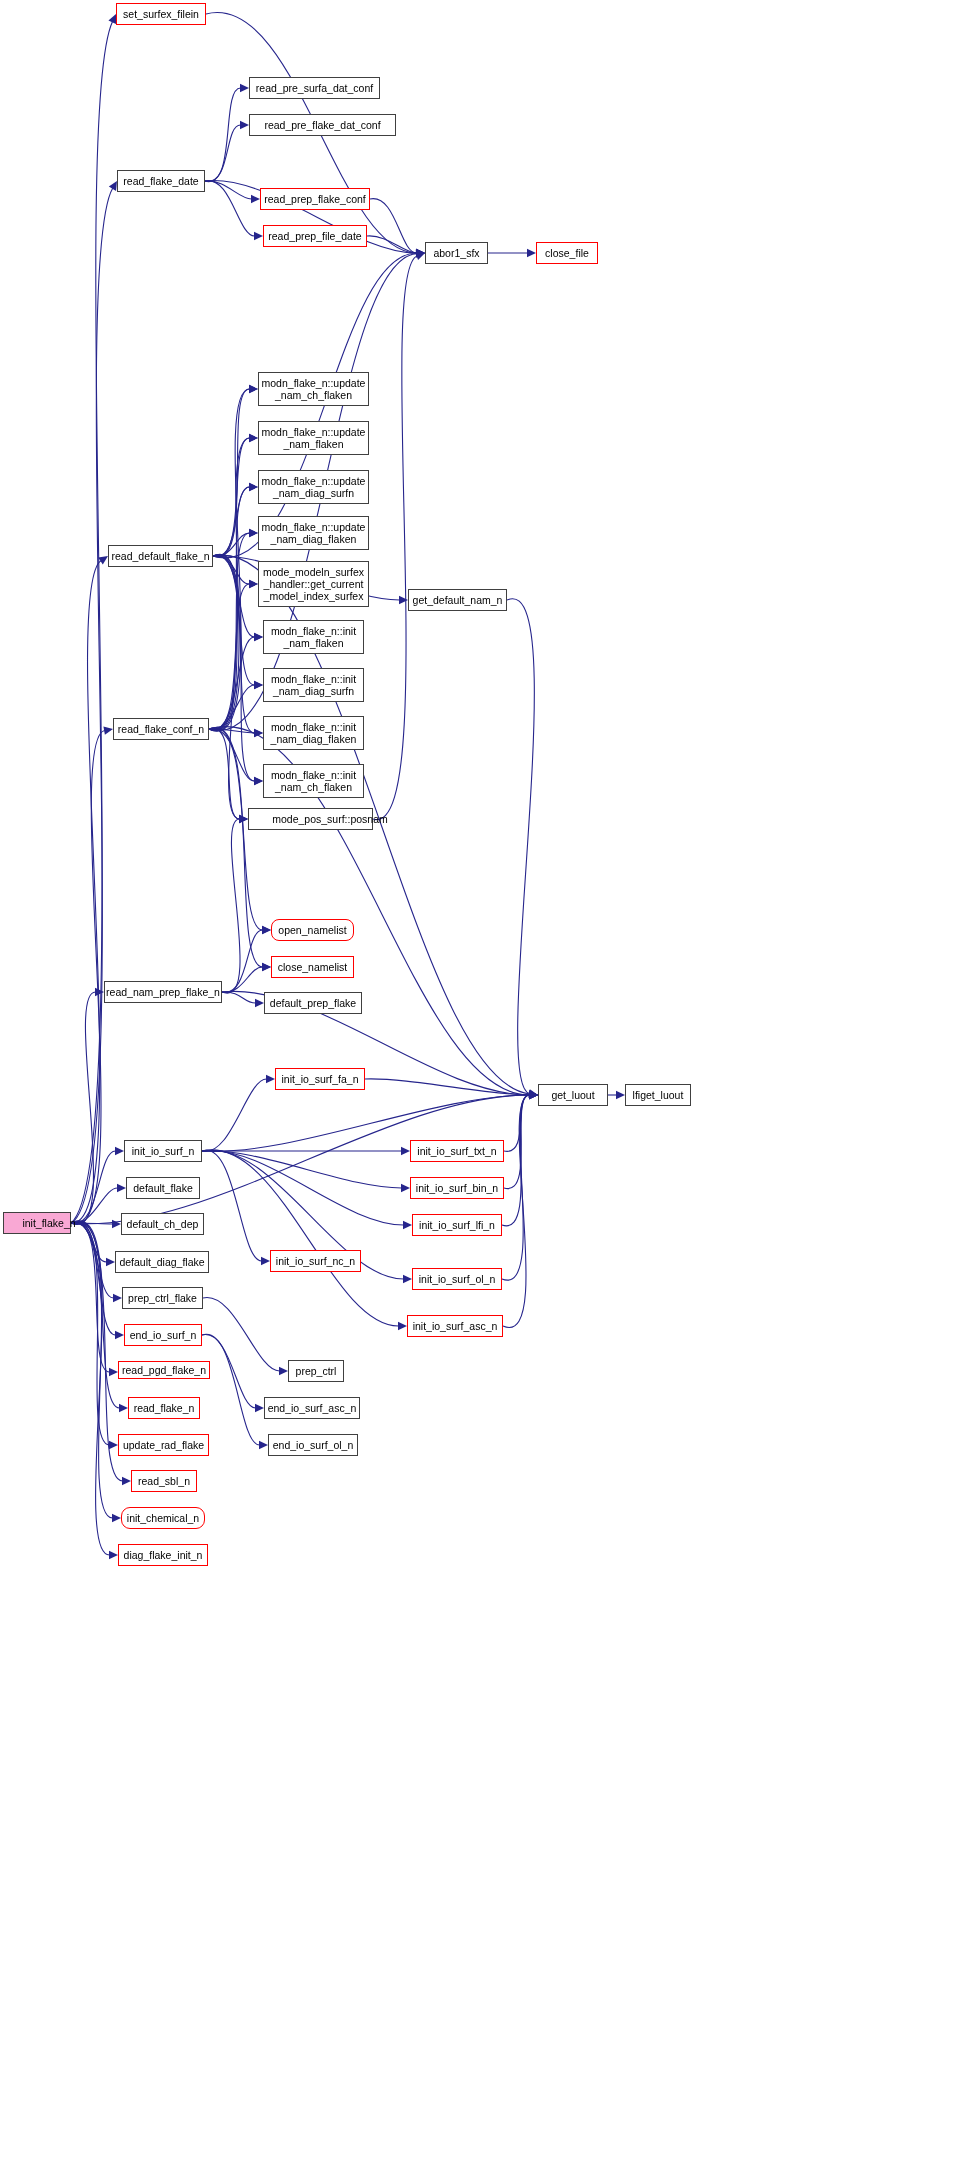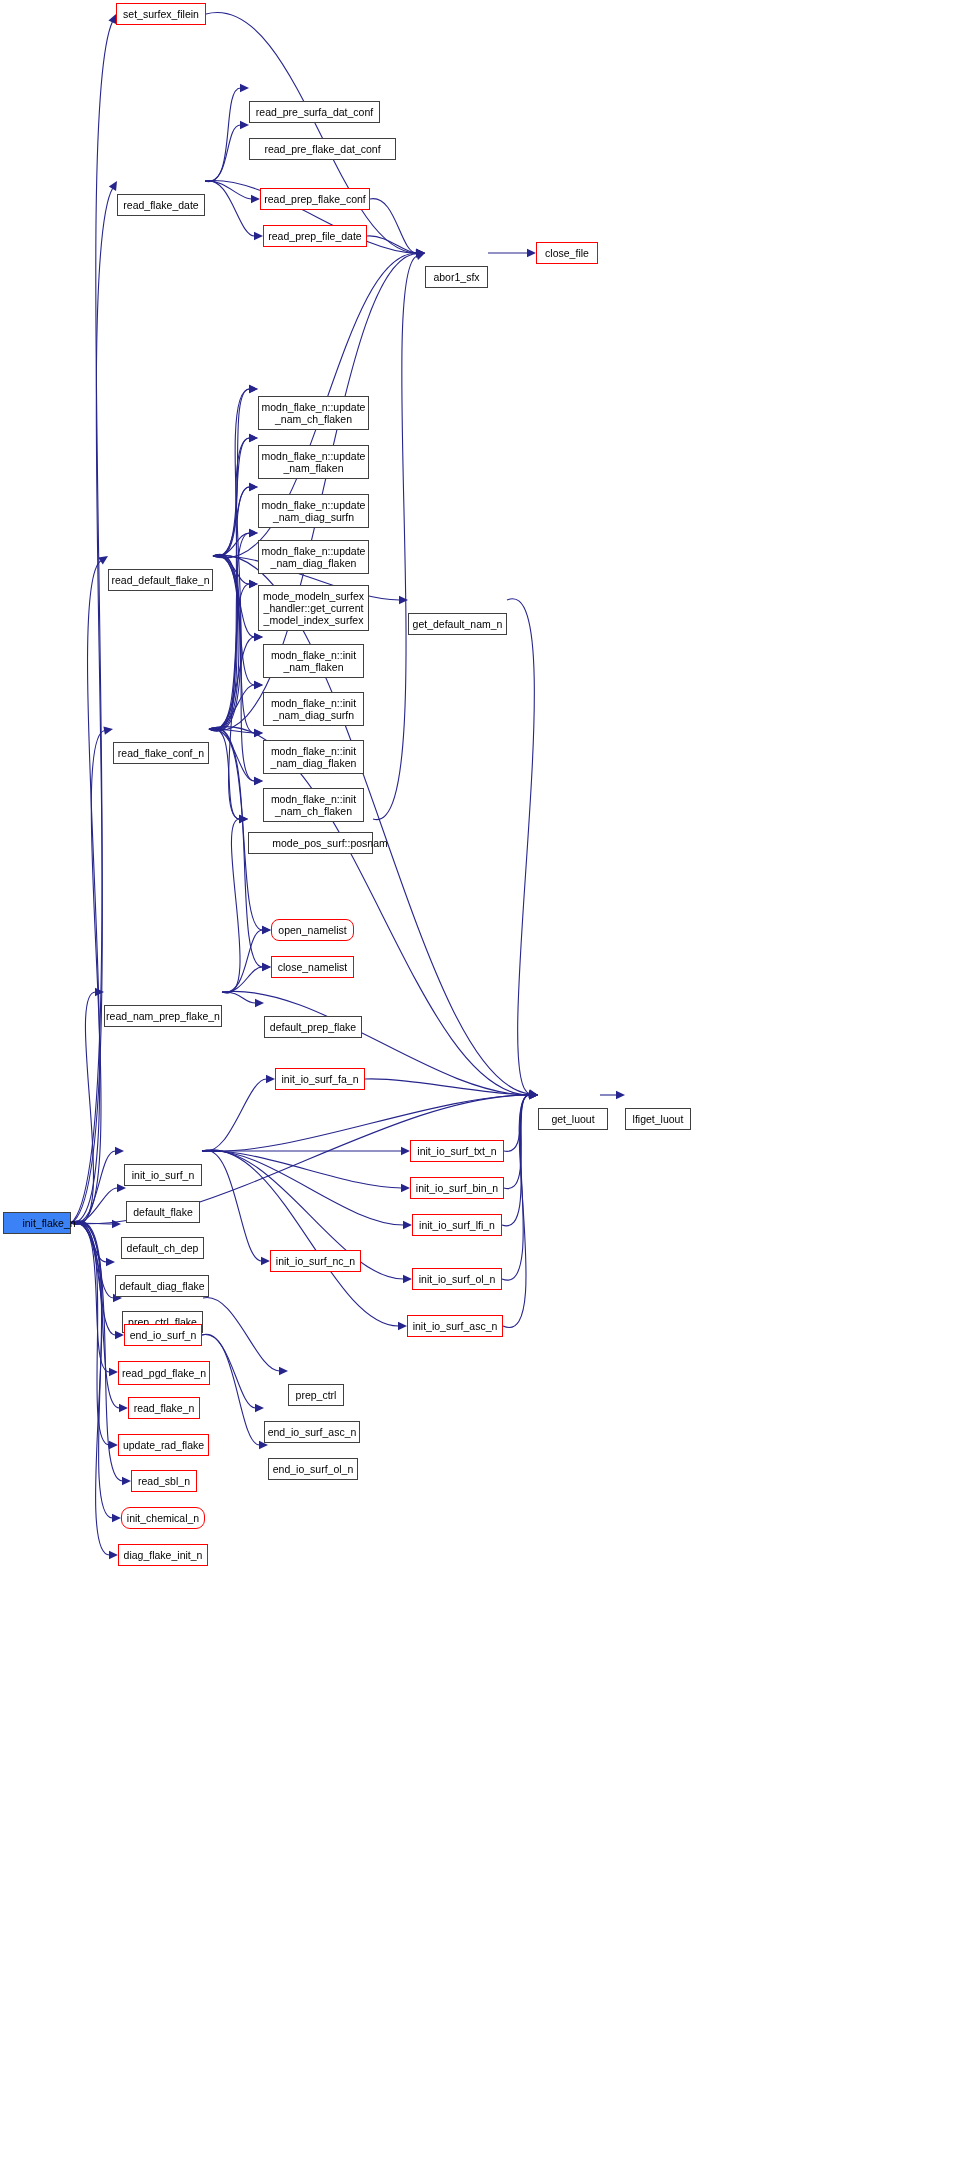--- a/index.html
+++ b/index.html
@@ -48,27 +48,26 @@
     font-size: 10.5px;
     line-height: 12.2px;
     color: #000000;
     white-space: pre;
     letter-spacing: 0px;
   }
   .node.red {
     border-color: #ff0000;
   }
   .node.current {
-    background: #3b82f6;
+    background: #f9a8d4;
     border-color: #404040;
     padding-left: 24px;
   }
   .node.grey-border {
     border-color: #404040;
-    margin-top: 24px;
   }
   .node-label {
     display: block;
     white-space: pre-line;
   }
 </style>
 </head>
 <body>
 
 <div id="graph-root">
@@ -280,21 +279,21 @@
       <div class="node grey-border" style="left: 126px; top: 1177px; width: 74px; height: 22px;"><span class="node-label">default_flake</span></div>
       <div class="node grey-border" style="left: 121px; top: 1213px; width: 83px; height: 22px;"><span class="node-label">default_ch_dep</span></div>
       <div class="node grey-border" style="left: 115px; top: 1251px; width: 94px; height: 22px;"><span class="node-label">default_diag_flake</span></div>
       <div class="node red" style="left: 270px; top: 1250px; width: 91px; height: 22px;"><span class="node-label">init_io_surf_nc_n</span></div>
       <div class="node red" style="left: 412px; top: 1268px; width: 90px; height: 22px;"><span class="node-label">init_io_surf_ol_n</span></div>
       <div class="node red" style="left: 407px; top: 1315px; width: 96px; height: 22px;"><span class="node-label">init_io_surf_asc_n</span></div>
       <div class="node grey-border" style="left: 122px; top: 1287px; width: 81px; height: 22px;"><span class="node-label">prep_ctrl_flake</span></div>
       <div class="node current" style="left: 3px; top: 1212px; width: 68px; height: 22px;"><span class="node-label">init_flake_n</span></div>
       <div class="node red" style="left: 124px; top: 1324px; width: 78px; height: 22px;"><span class="node-label">end_io_surf_n</span></div>
       <div class="node grey-border" style="left: 288px; top: 1360px; width: 56px; height: 22px;"><span class="node-label">prep_ctrl</span></div>
-      <div class="node red" style="left: 118px; top: 1361px; width: 92px; height: 24px;"><span class="node-label">read_pgd_flake_n</span></div>
+      <div class="node red" style="left: 118px; top: 1361px; width: 92px; height: 18px;"><span class="node-label">read_pgd_flake_n</span></div>
       <div class="node grey-border" style="left: 264px; top: 1397px; width: 96px; height: 22px;"><span class="node-label">end_io_surf_asc_n</span></div>
       <div class="node red" style="left: 128px; top: 1397px; width: 72px; height: 22px;"><span class="node-label">read_flake_n</span></div>
       <div class="node grey-border" style="left: 268px; top: 1434px; width: 90px; height: 22px;"><span class="node-label">end_io_surf_ol_n</span></div>
       <div class="node red" style="left: 118px; top: 1434px; width: 91px; height: 22px;"><span class="node-label">update_rad_flake</span></div>
       <div class="node red" style="left: 131px; top: 1470px; width: 66px; height: 22px;"><span class="node-label">read_sbl_n</span></div>
       <div class="node red" style="left: 121px; top: 1507px; width: 84px; height: 22px; border-radius: 9px;"><span class="node-label">init_chemical_n</span></div>
       <div class="node red" style="left: 118px; top: 1544px; width: 90px; height: 22px;"><span class="node-label">diag_flake_init_n</span></div>
     </div>
 </div>
 

